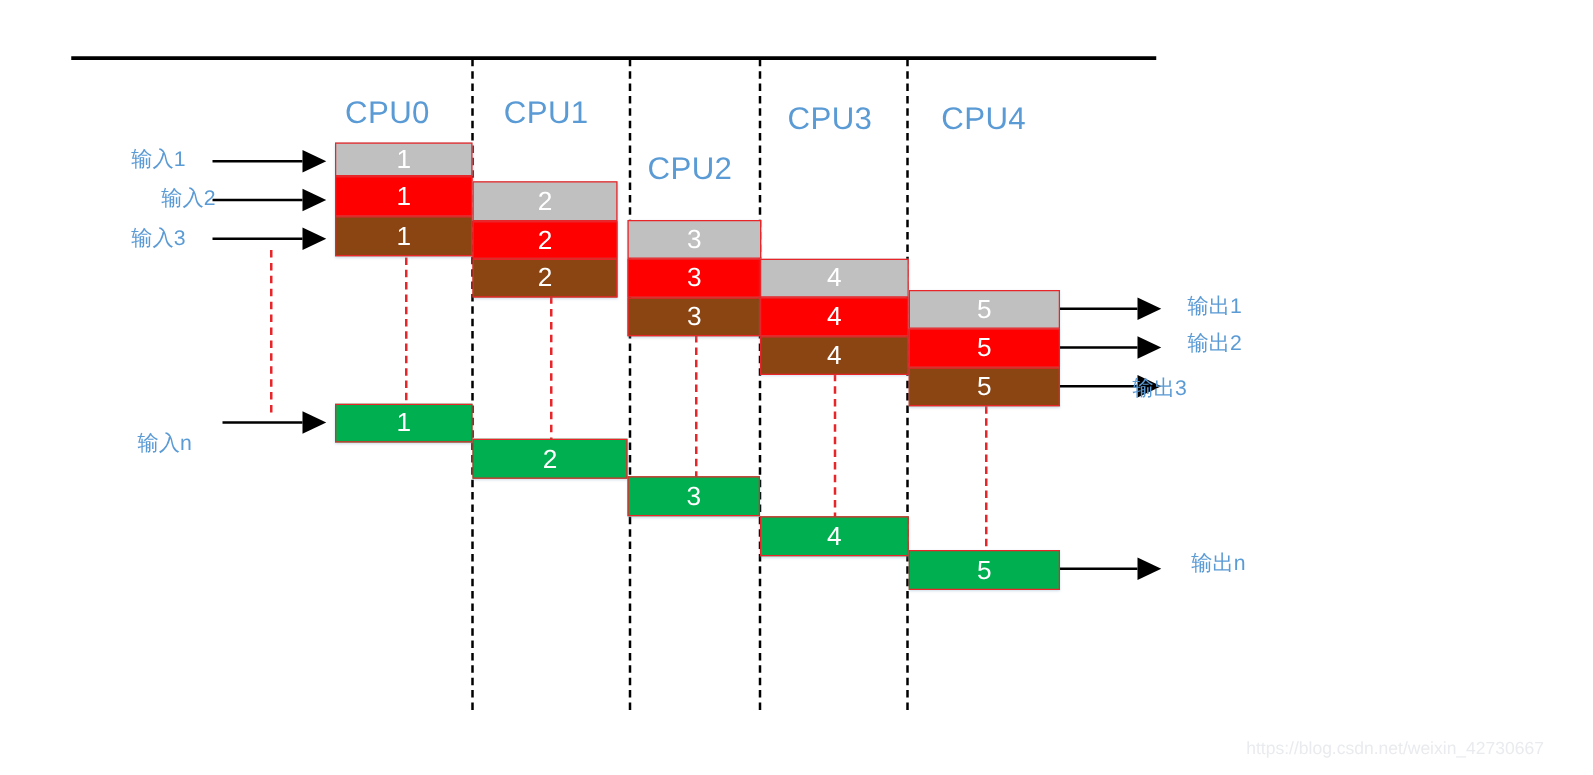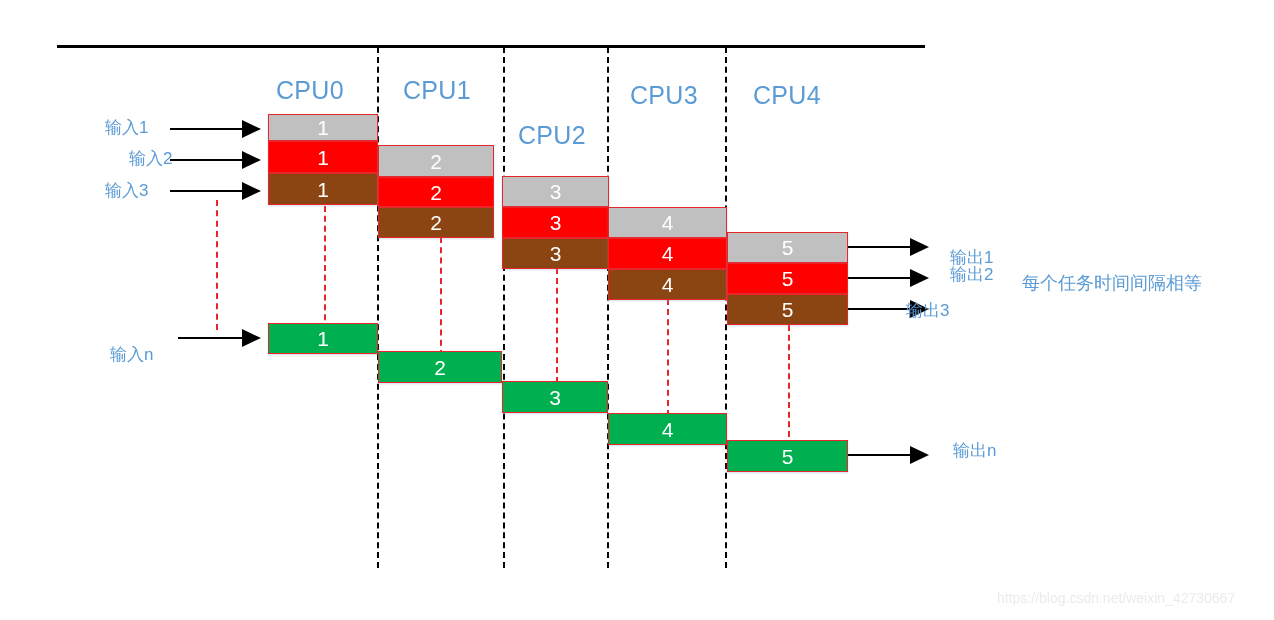--- a/index.html
+++ b/index.html
@@ -167,25 +167,24 @@
 
   <div class="abs arrow-line" style="left:848px; top:246px; width:62px;"></div>
   <div class="abs arrow-head" style="left:910px; top:238px;"></div>
 
   <div class="abs arrow-line" style="left:848px; top:277px; width:62px;"></div>
   <div class="abs arrow-head" style="left:910px; top:269px;"></div>
 
   <div class="abs arrow-line" style="left:848px; top:308px; width:62px;"></div>
   <div class="abs arrow-head" style="left:910px; top:300px;"></div>
 
-  <div class="abs side-label" style="left:950px; top:247px;">输出1</div>
+  <div class="abs side-label" style="left:950px; top:234px;">输出1</div>
   <div class="abs side-label" style="left:950px; top:264px;">输出2</div>
   <div class="abs side-label" style="left:906px; top:300px;">输出3</div>
 
-  <div class="abs note-label" style="left:1022px; top:272px;">每个任务时间间隔相等</div>
 
   <div class="abs bar seg-green" style="left:268px; top:323px; width:110px; height:31px;">1</div>
   <div class="abs bar seg-green" style="left:378px; top:351px; width:124px; height:32px;">2</div>
   <div class="abs bar seg-green" style="left:502px; top:381px; width:106px; height:32px;">3</div>
   <div class="abs bar seg-green" style="left:608px; top:413px; width:119px; height:32px;">4</div>
   <div class="abs bar seg-green" style="left:727px; top:440px; width:121px; height:32px;">5</div>
 
   <div class="abs arrow-line" style="left:848px; top:454px; width:62px;"></div>
   <div class="abs arrow-head" style="left:910px; top:446px;"></div>
   <div class="abs side-label" style="left:953px; top:440px;">输出n</div>

